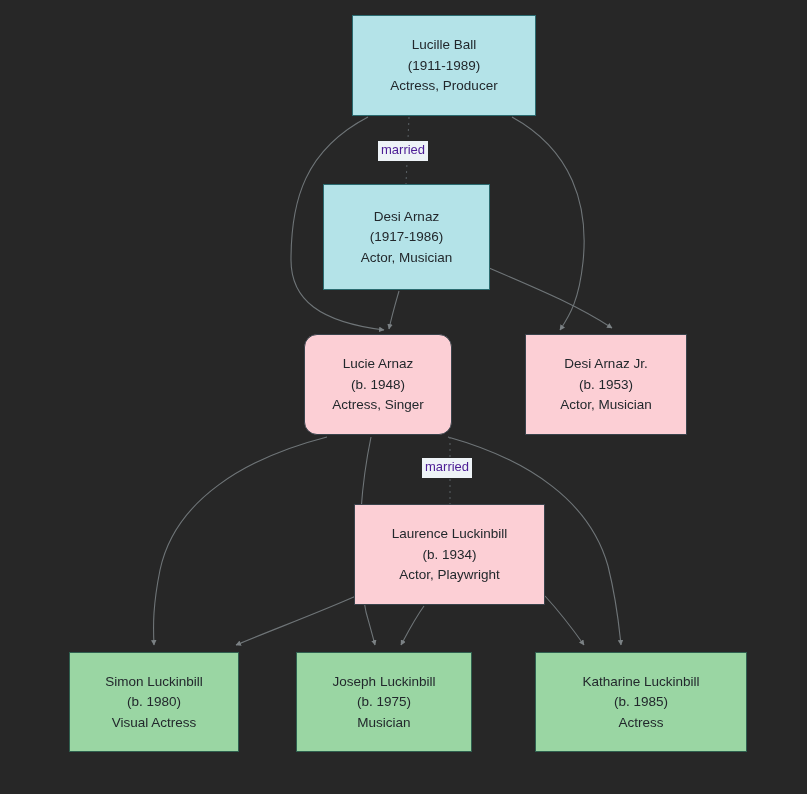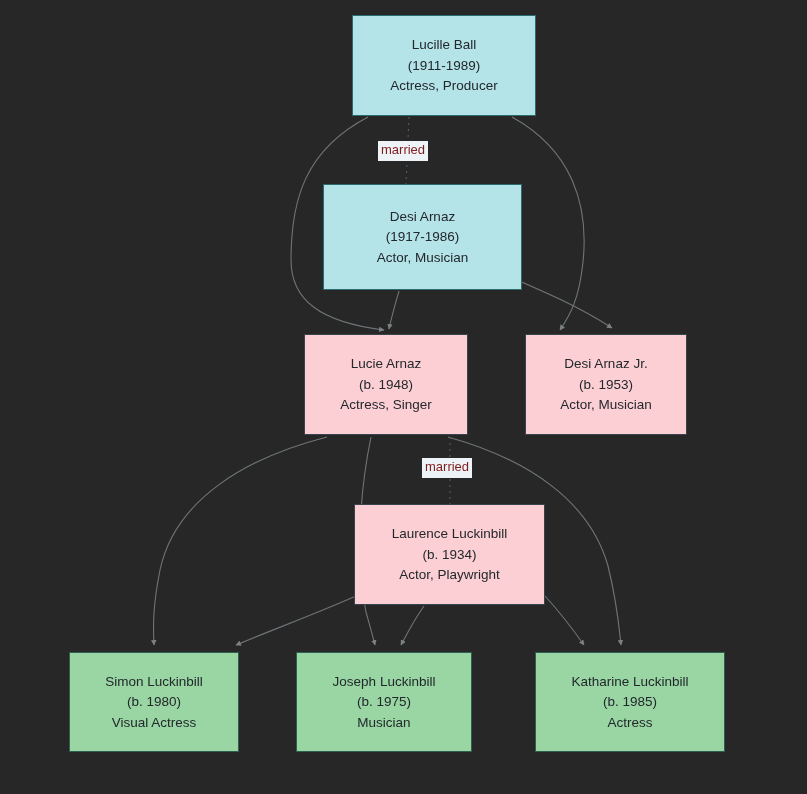--- a/index.html
+++ b/index.html
@@ -44,21 +44,21 @@
   .node .years { font-size: 13.5px; }
   .node .role  { font-size: 13.5px; }
 
   .node.cyan  { background: #b4e3e8; border-color: #2b6b70; }
   .node.pink  { background: #fccfd5; border-color: #39434b; }
   .node.green { background: #9ad6a3; border-color: #2f5f4f; }
 
   .edge-label {
     position: absolute;
     background: #eef3f7;
-    color: #7f1d1d;
+    color: #4c1d95;
     font-size: 13px;
     line-height: 1.15;
     padding: 2px 3px 3px 3px;
     white-space: nowrap;
     box-sizing: border-box;
   }
 </style>
 </head>
 <body>
 
@@ -101,27 +101,27 @@
       <path d="M 450 437 L 450 504"></path>
     </g>
   </svg>
 
   <div class="node cyan" style="left:352px; top:15px; width:184px; height:101px;">
     <span class="ln name">Lucille Ball</span>
     <span class="ln years">(1911-1989)</span>
     <span class="ln role">Actress, Producer</span>
   </div>
 
-  <div class="node cyan" style="left:323px; top:184px; width:199px; height:106px;">
+  <div class="node cyan" style="left:323px; top:184px; width:167px; height:106px;">
     <span class="ln name">Desi Arnaz</span>
     <span class="ln years">(1917-1986)</span>
     <span class="ln role">Actor, Musician</span>
   </div>
 
-  <div class="node pink" style="left:304px; top:334px; width:164px; height:101px;">
+  <div class="node pink" style="left:304px; top:334px; width:148px; height:101px;border-radius:13px;">
     <span class="ln name">Lucie Arnaz</span>
     <span class="ln years">(b. 1948)</span>
     <span class="ln role">Actress, Singer</span>
   </div>
 
   <div class="node pink" style="left:525px; top:334px; width:162px; height:101px;">
     <span class="ln name">Desi Arnaz Jr.</span>
     <span class="ln years">(b. 1953)</span>
     <span class="ln role">Actor, Musician</span>
   </div>
@@ -137,21 +137,21 @@
     <span class="ln years">(b. 1980)</span>
     <span class="ln role">Visual Actress</span>
   </div>
 
   <div class="node green" style="left:296px; top:652px; width:176px; height:100px;">
     <span class="ln name">Joseph Luckinbill</span>
     <span class="ln years">(b. 1975)</span>
     <span class="ln role">Musician</span>
   </div>
 
-  <div class="node green" style="left:535px; top:652px; width:190px; height:100px;align-items:center;">
+  <div class="node green" style="left:535px; top:652px; width:212px; height:100px;align-items:center;">
     <span class="ln name">Katharine Luckinbill</span>
     <span class="ln years">(b. 1985)</span>
     <span class="ln role">Actress</span>
   </div>
 
   <div class="edge-label" style="left:378px; top:141px;">married</div>
 
   <div class="edge-label" style="left:422px; top:458px;">married</div>
 
 </div>

